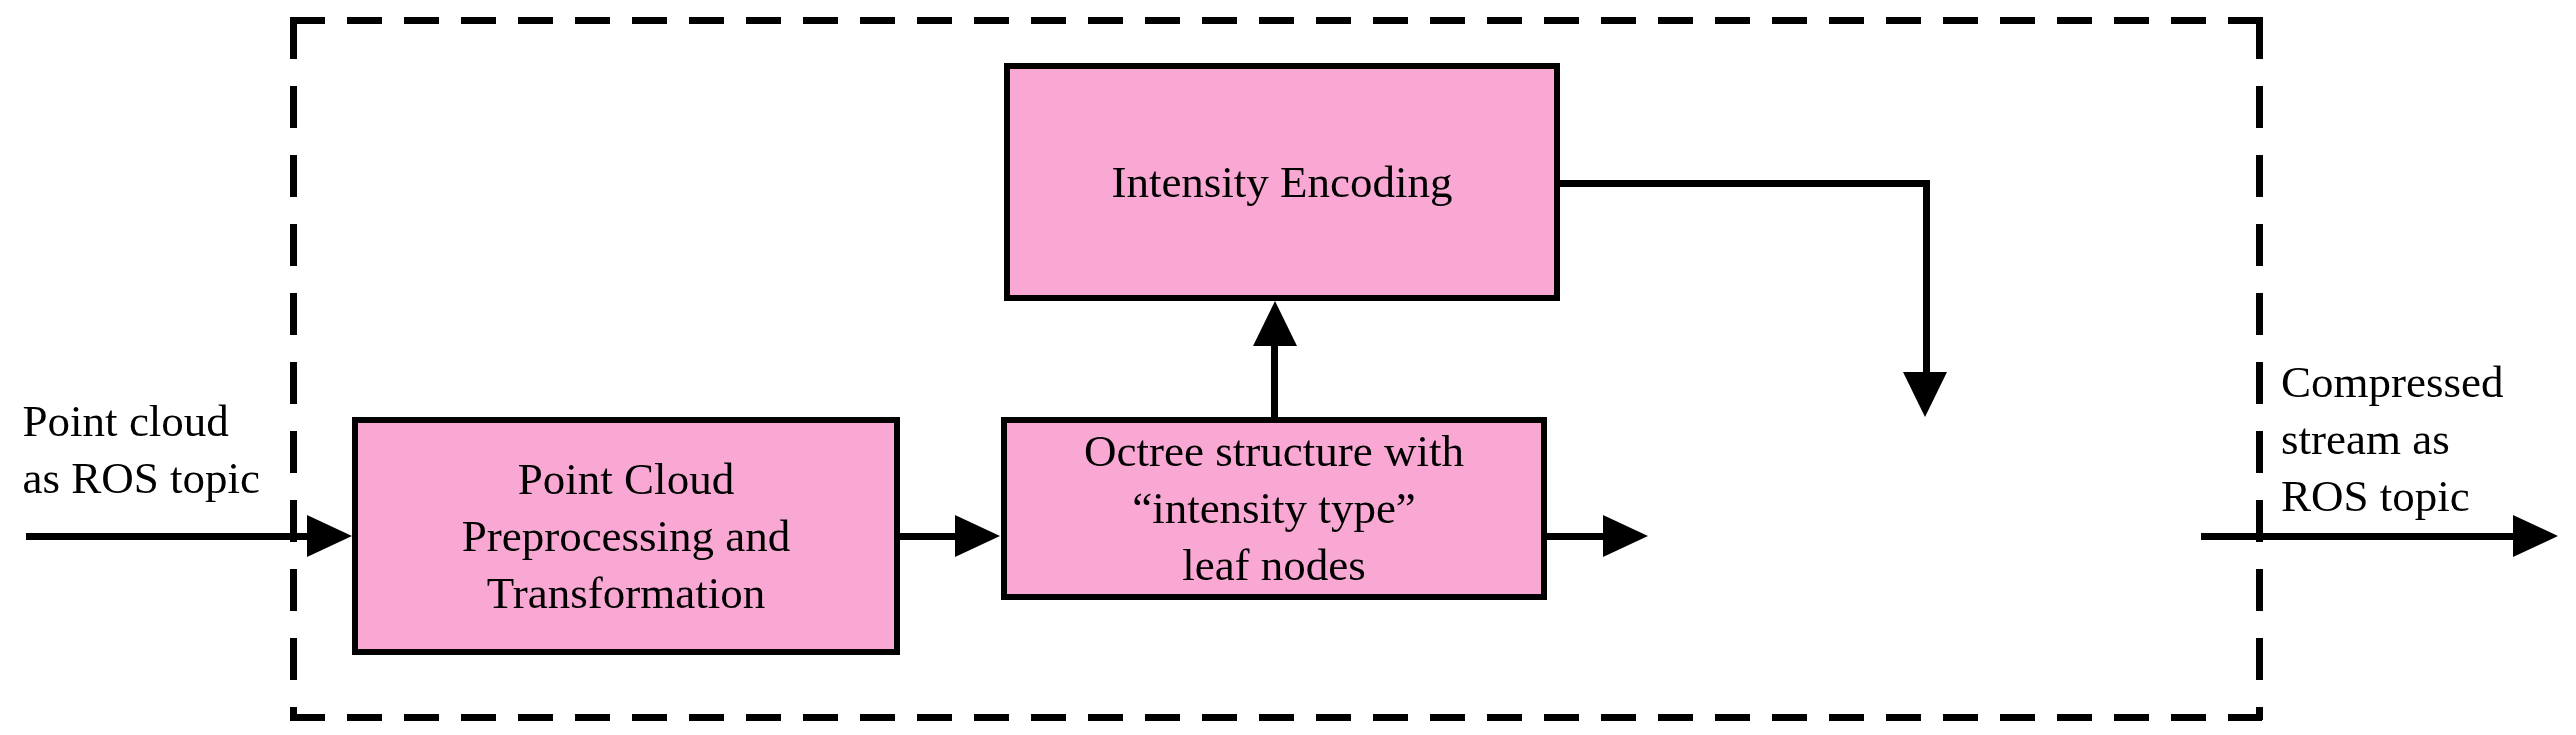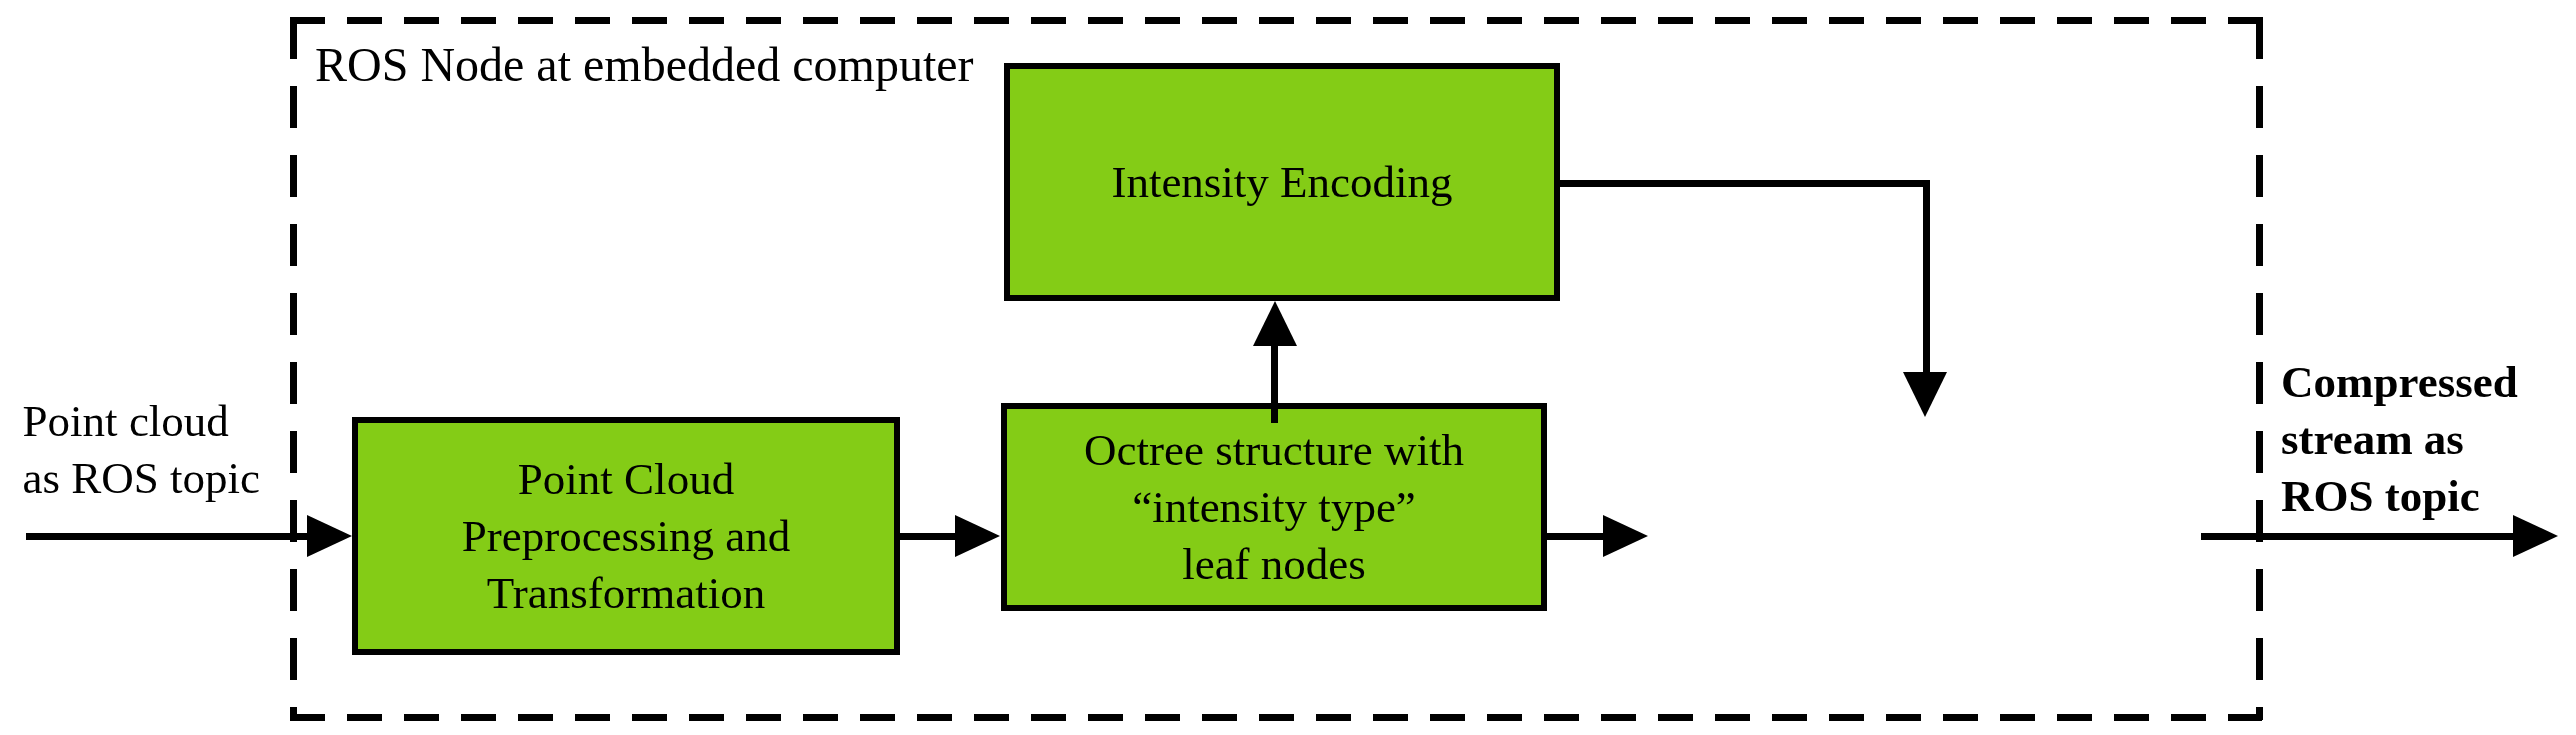--- a/index.html
+++ b/index.html
@@ -21,21 +21,21 @@
     background-image: repeating-linear-gradient(90deg, #000 0 35px, transparent 35px 57px);
   }
   .edge.v {
     width: 6.8px;
     background-image: repeating-linear-gradient(180deg, #000 0 42px, transparent 42px 69px);
   }
 
   .block {
     position: absolute;
     border: 6.8px solid #000;
-    background: #84cc16;
+    background: #f9a8d4;
     display: flex;
     align-items: center;
     justify-content: center;
     text-align: center;
     font-size: 45px;
     line-height: 57px;
     white-space: pre-line;
   }
 
   .outside-label {
@@ -79,43 +79,42 @@
 
 <div class="canvas">
 
   <div>
     <div class="edge h" style="left:290px; top:17.3px;  width:1972px;"></div>
     <div class="edge h" style="left:290px; top:714px; width:1972px;"></div>
     <div class="edge v" style="left:290px;  top:17.3px; height:703px;"></div>
     <div class="edge v" style="left:2256px; top:17.3px; height:703px;"></div>
   </div>
 
-  <div class="diagram-title">ROS Node at embedded computer</div>
 
   <div class="block" style="left:352px; top:417px; width:548px; height:238px;">
     <span>Point Cloud
 Preprocessing and
 Transformation</span>
   </div>
 
-  <div class="block" style="left:1001px; top:403px; width:546px; height:208px;">
+  <div class="block" style="left:1001px; top:417px; width:546px; height:183px;">
     <span>Octree structure with
 “intensity type”
 leaf nodes</span>
   </div>
 
 
   <div class="block" style="left:1004px; top:63px; width:556px; height:238px;">
     <span>Intensity Encoding</span>
   </div>
 
   <div class="outside-label" style="left:22.6px; top:393px; width:278px;">Point cloud
 as ROS topic</div>
 
-  <div class="outside-label" style="left:2281px; top:354px; width:293px;font-weight:bold;">Compressed
+  <div class="outside-label" style="left:2281px; top:354px; width:293px;">Compressed
 stream as
 ROS topic</div>
 
   <div>
     <div class="line" style="left:25.6px; top:533px; width:283px; height:6.8px;"></div>
     <div class="head right" style="left:307px; top:515px;"></div>
   </div>
 
   <div>
     <div class="line" style="left:900px; top:533px; width:57px; height:6.8px;"></div>

